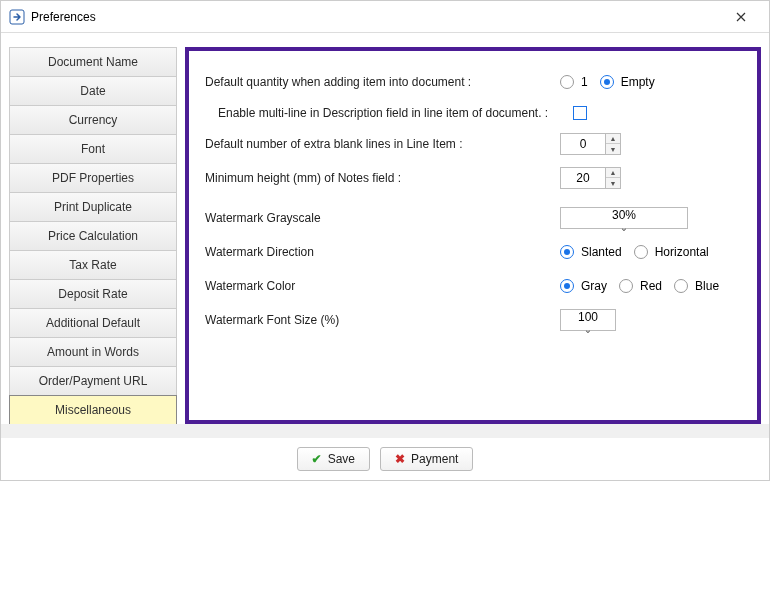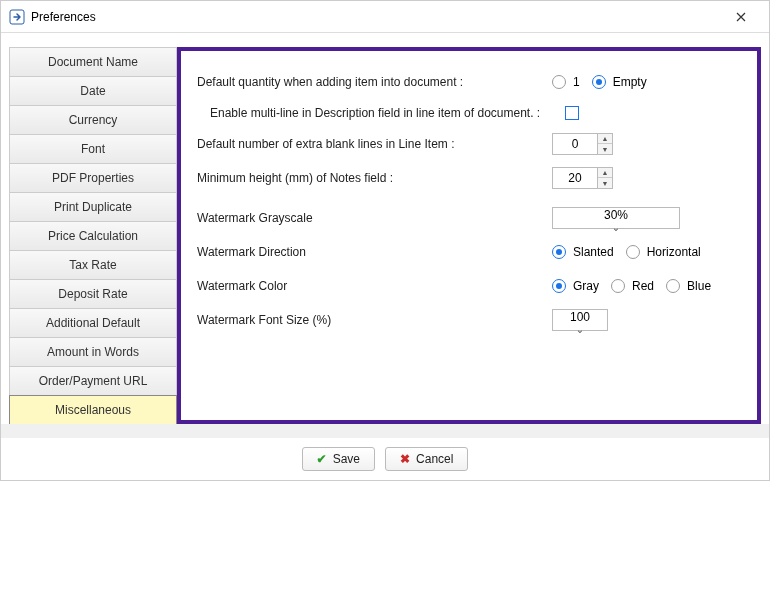--- a/index.html
+++ b/index.html
@@ -51,20 +51,21 @@
   .body {
     flex: 1;
     display: flex;
     flex-direction: column;
     background: #fff;
   }
   .content-area {
     flex: 1;
     padding: 14px 8px 0 8px;
     display: flex;
+    gap: 8px;
     overflow: hidden;
   }
   .sidebar {
     width: 168px;
     display: flex;
     flex-direction: column;
   }
   .sidebar-item {
     height: 30px;
     display: flex;
@@ -331,18 +332,18 @@
 
     <div class="scrollbar-strip"></div>
 
     <div class="footer">
       <div class="btn">
         <span class="btn-icon check-green">✔</span>
         <span>Save</span>
       </div>
       <div class="btn">
         <span class="btn-icon x-red">✖</span>
-        <span>Cancel</span>
+        <span>Payment</span>
       </div>
     </div>
 
   </div>
 </div>
 
 </body></html>

